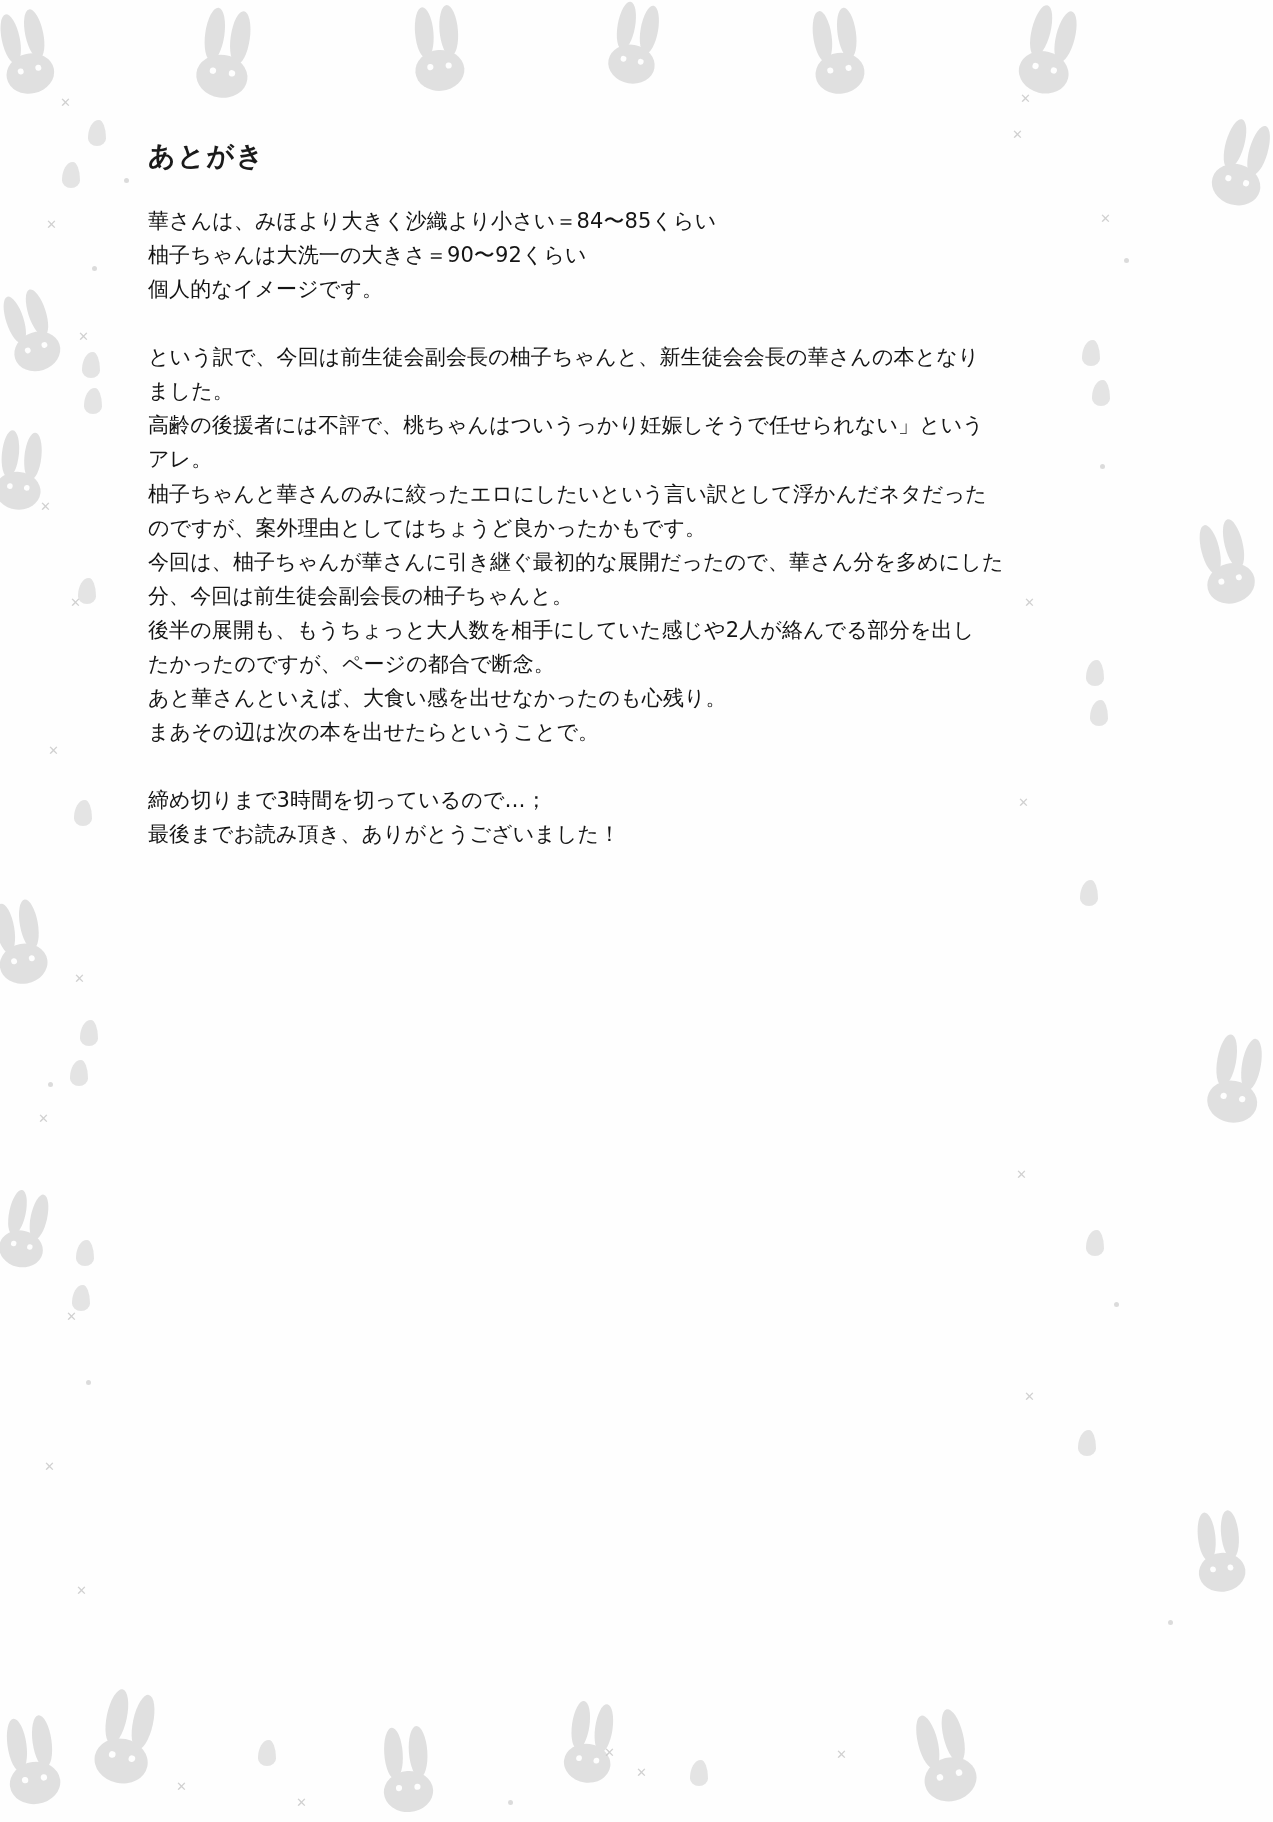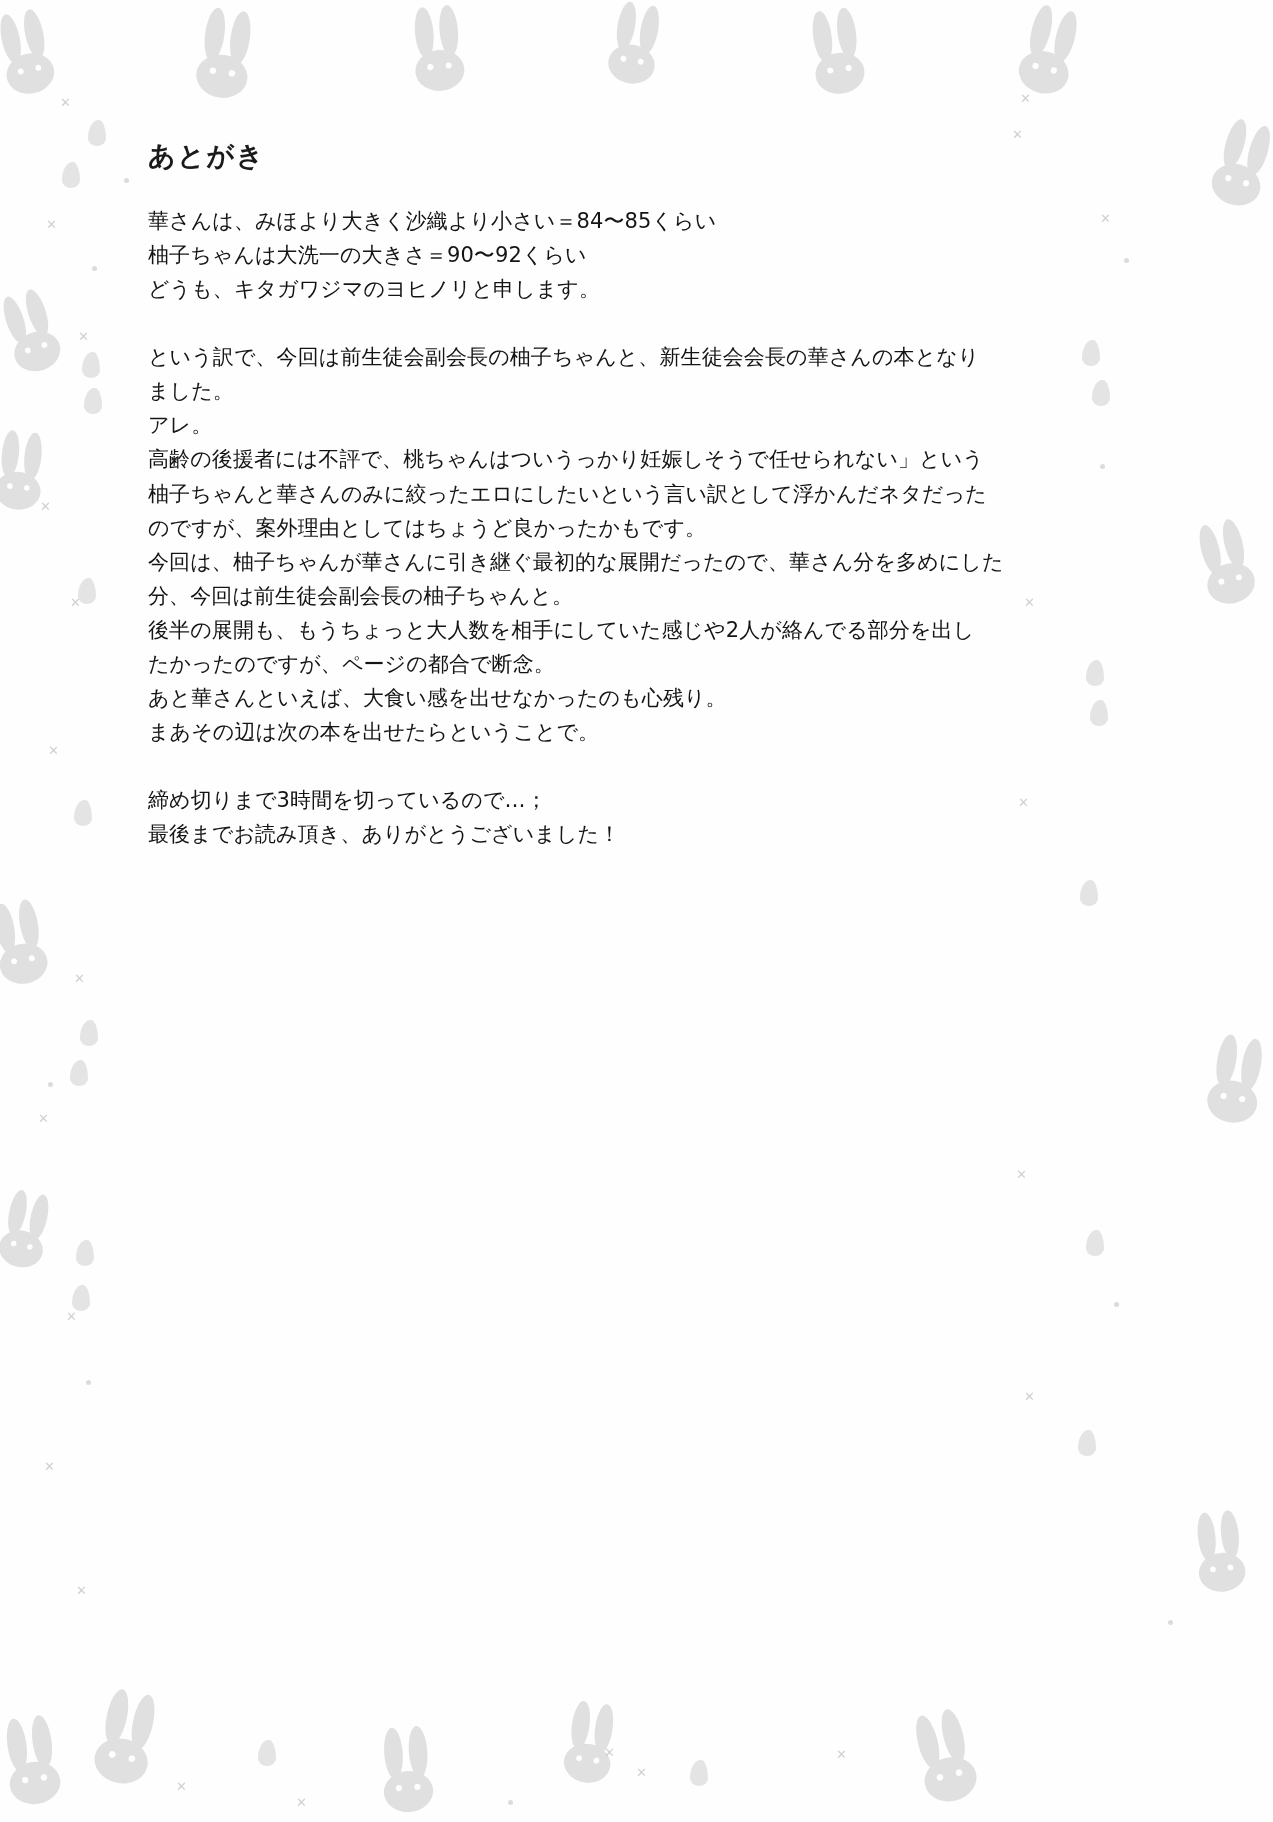--- a/index.html
+++ b/index.html
@@ -321,28 +321,28 @@
     <div class="dot" style="left:1168px; top:1620px;"></div>
     <div class="dot" style="left:508px; top:1800px;"></div>
   </div>
 
   <div class="content">
     <h1 class="afterword-title">あとがき</h1>
 
     <div class="para">
       <div class="line">華さんは、みほより大きく沙織より小さい＝84〜85くらい</div>
       <div class="line">柚子ちゃんは大洗一の大きさ＝90〜92くらい</div>
-      <div class="line">どうも、キタガワジマのヨヒノリと申します。</div>
+      <div class="line">個人的なイメージです。</div>
     </div>
 
     <div class="para">
       <div class="line">という訳で、今回は前生徒会副会長の柚子ちゃんと、新生徒会会長の華さんの本となり</div>
       <div class="line">ました。</div>
+      <div class="line">高齢の後援者には不評で、桃ちゃんはついうっかり妊娠しそうで任せられない」という</div>
       <div class="line">アレ。</div>
-      <div class="line">高齢の後援者には不評で、桃ちゃんはついうっかり妊娠しそうで任せられない」という</div>
       <div class="line">柚子ちゃんと華さんのみに絞ったエロにしたいという言い訳として浮かんだネタだった</div>
       <div class="line">のですが、案外理由としてはちょうど良かったかもです。</div>
       <div class="line">今回は、柚子ちゃんが華さんに引き継ぐ最初的な展開だったので、華さん分を多めにした</div>
       <div class="line">分、今回は前生徒会副会長の柚子ちゃんと。</div>
       <div class="line">後半の展開も、もうちょっと大人数を相手にしていた感じや2人が絡んでる部分を出し</div>
       <div class="line">たかったのですが、ページの都合で断念。</div>
       <div class="line">あと華さんといえば、大食い感を出せなかったのも心残り。</div>
       <div class="line">まあその辺は次の本を出せたらということで。</div>
     </div>
 

